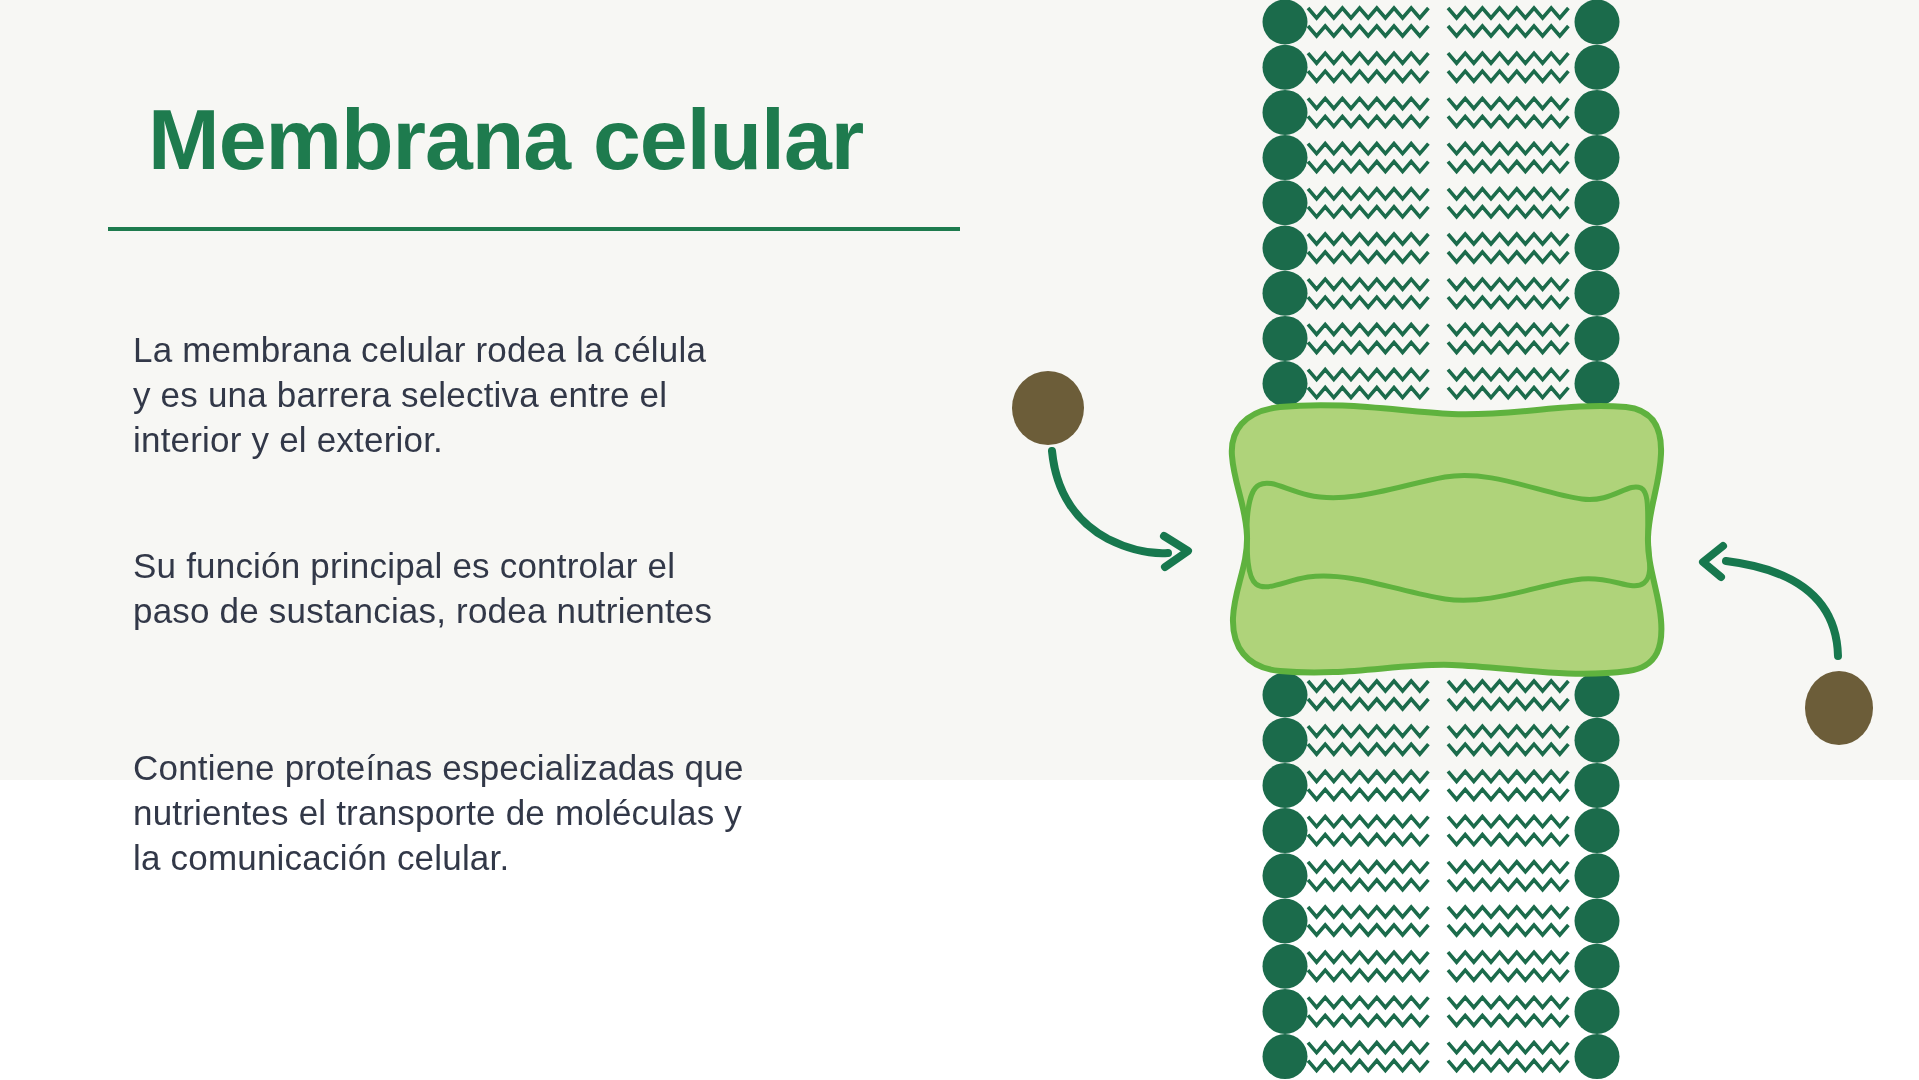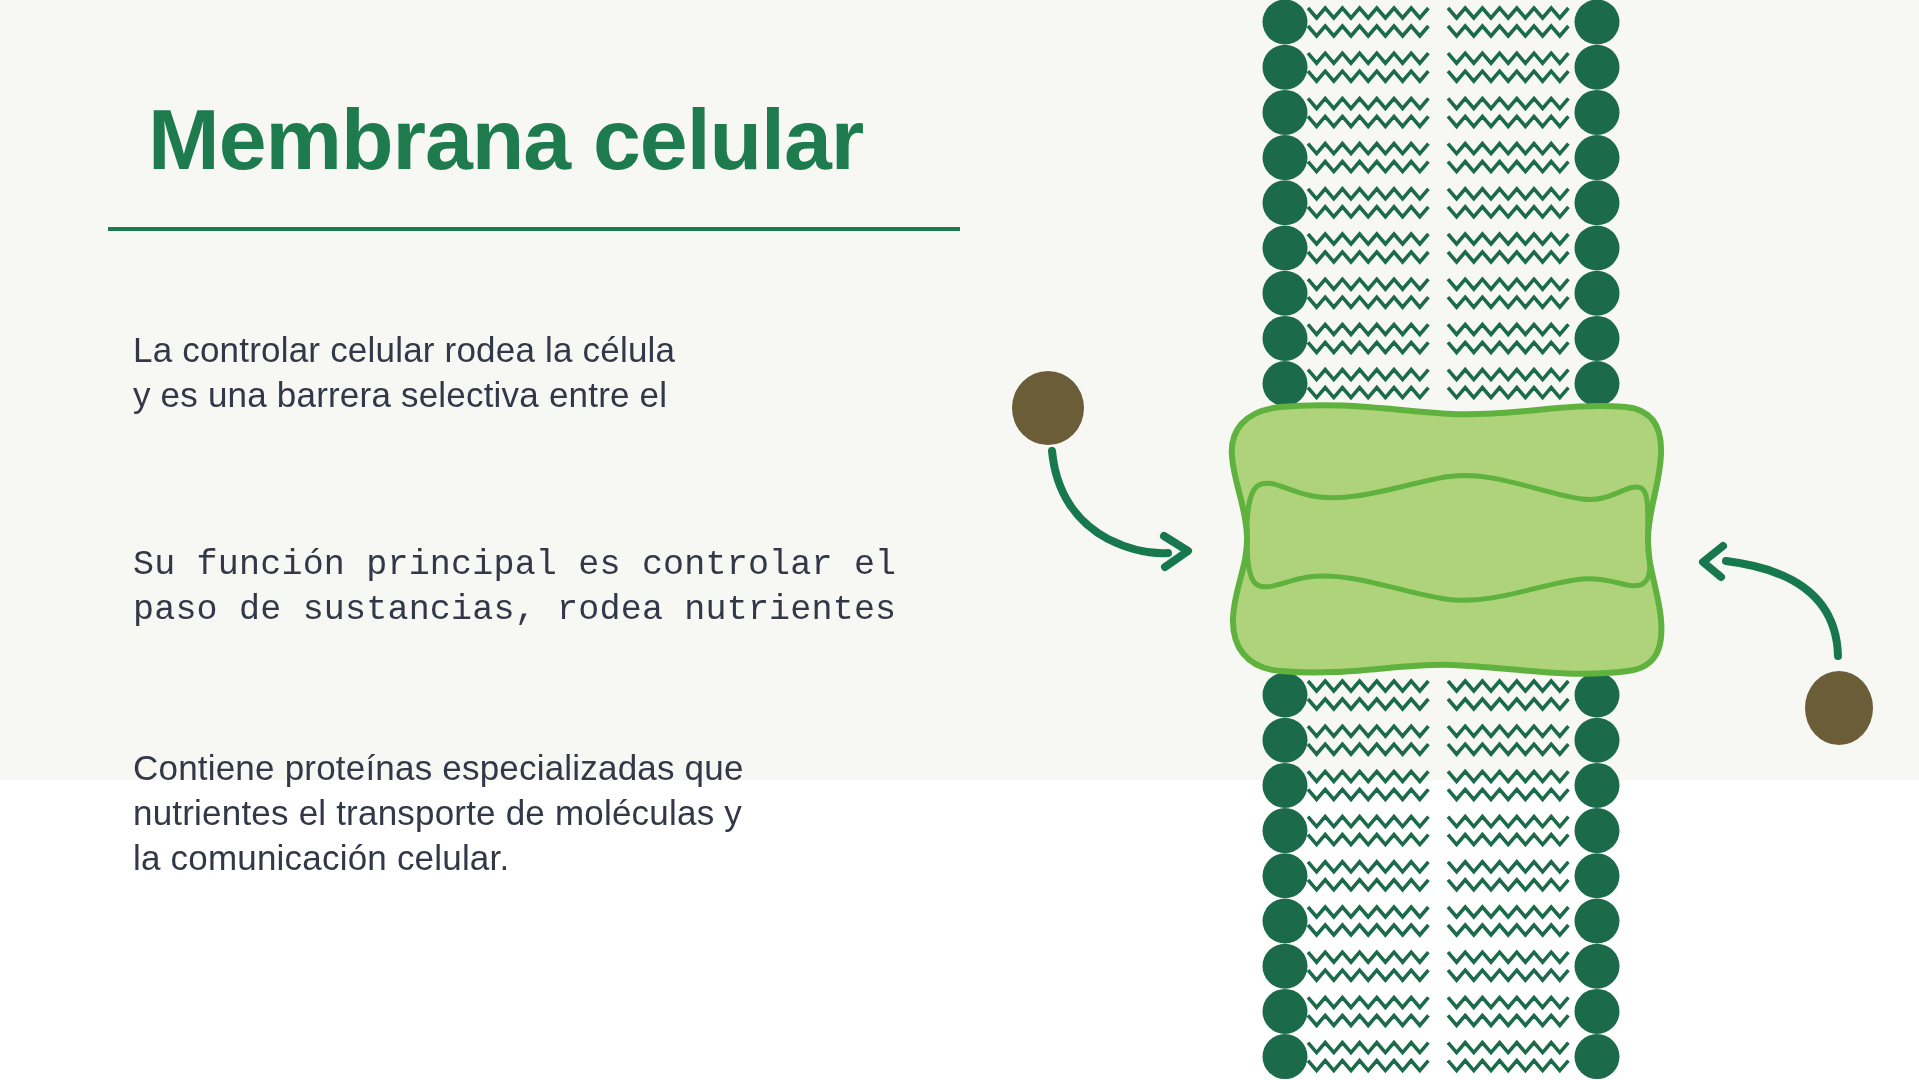--- a/index.html
+++ b/index.html
@@ -39,41 +39,42 @@
   .para {
     position: absolute;
     left: 133px;
     width: 800px;
     font-size: 35px;
     line-height: 45px;
     letter-spacing: 0.2px;
     color: #323848;
   }
   .para-1 { top: 327px; }
-  .para-2 { top: 543px; font-family: Liberation Mono, monospace; }
+  .para-2 { top: 543px; }
   .para-3 { top: 745px; }
   .diagram-svg {
     position: absolute;
     left: 0;
     top: 0;
     width: 1919px;
     height: 1080px;
   }
 </style>
 </head>
 <body>
 
 <div class="slide">
 
   <h1 class="page-title">Membrana celular</h1>
   <div class="title-underline"></div>
 
   <div class="para para-1">
-    <div>La controlar celular rodea la célula</div>
+    <div>La membrana celular rodea la célula</div>
     <div>y es una barrera selectiva entre el</div>
+    <div>interior y el exterior.</div>
   </div>
 
   <div class="para para-2">
     <div>Su función principal es controlar el</div>
     <div>paso de sustancias, rodea nutrientes</div>
   </div>
 
   <div class="para para-3">
     <div>Contiene proteínas especializadas que</div>
     <div>nutrientes el transporte de moléculas y</div>

